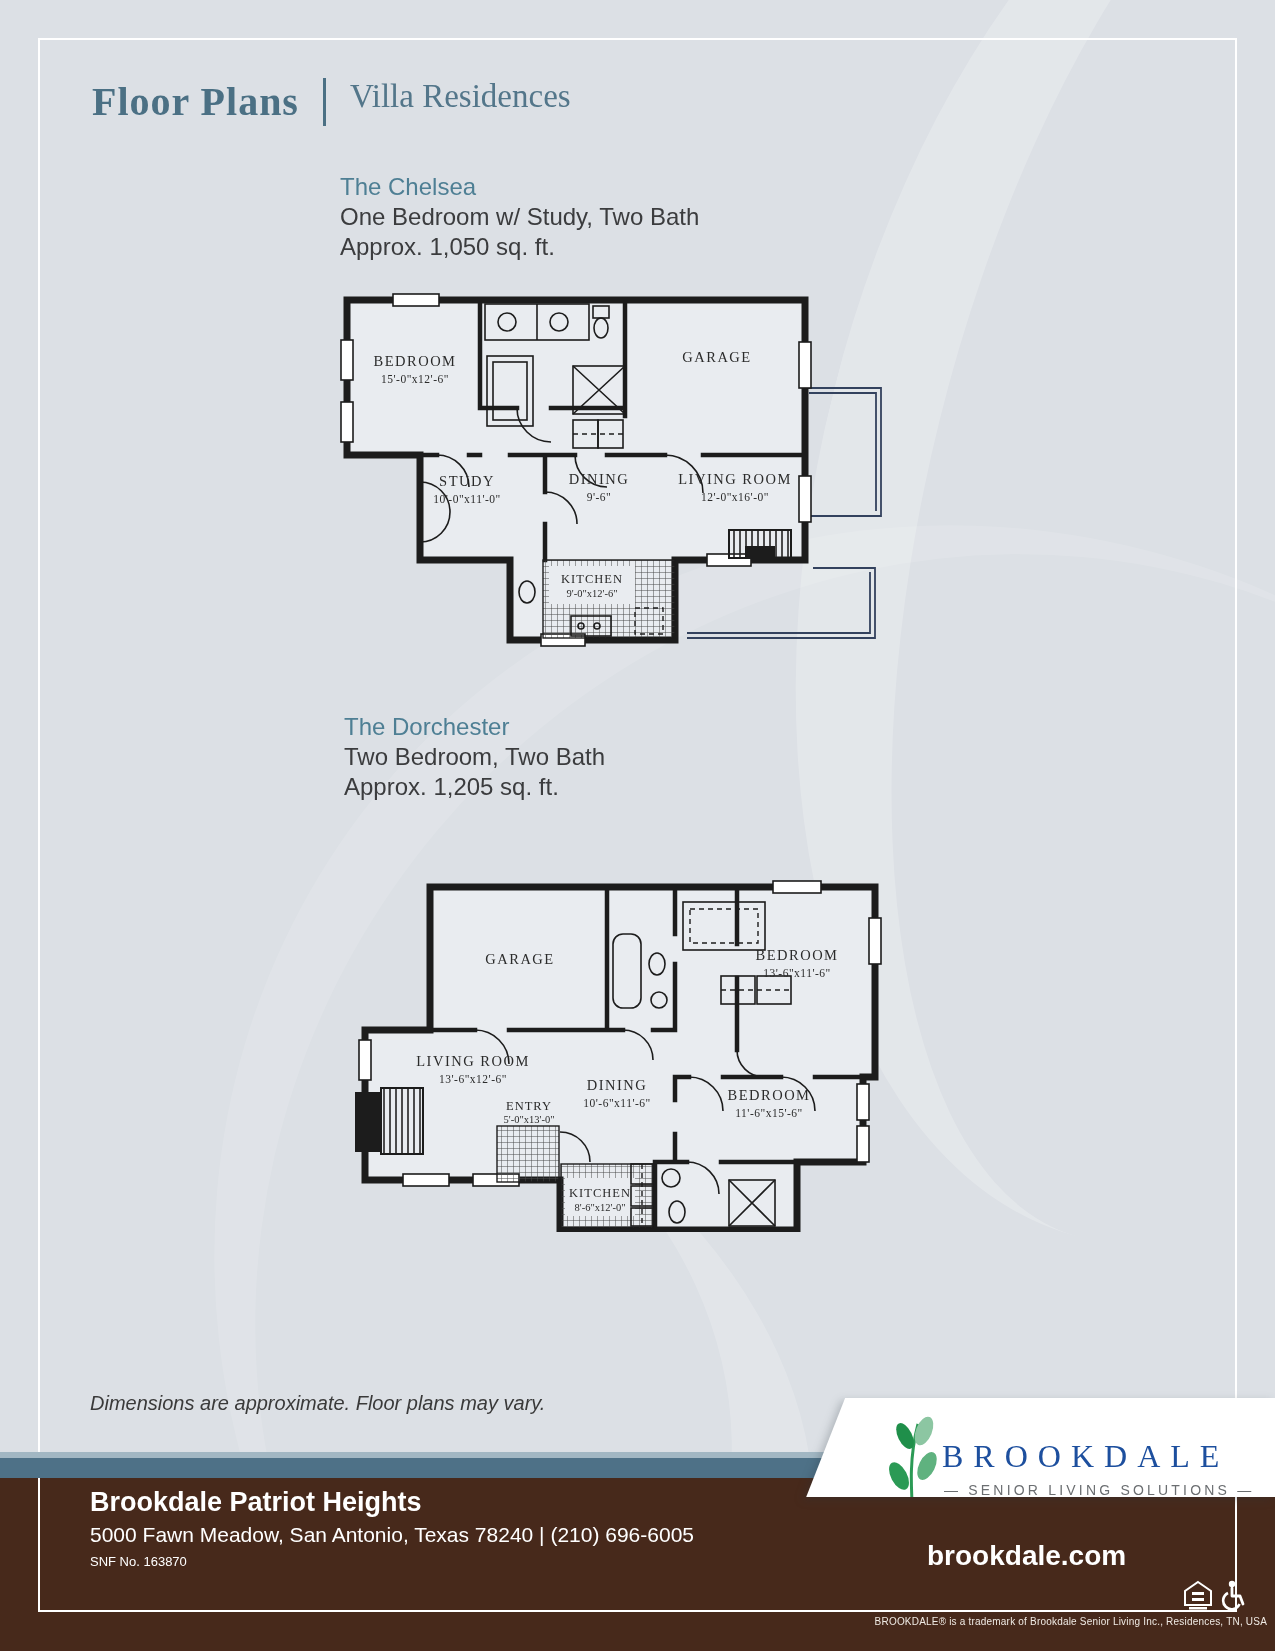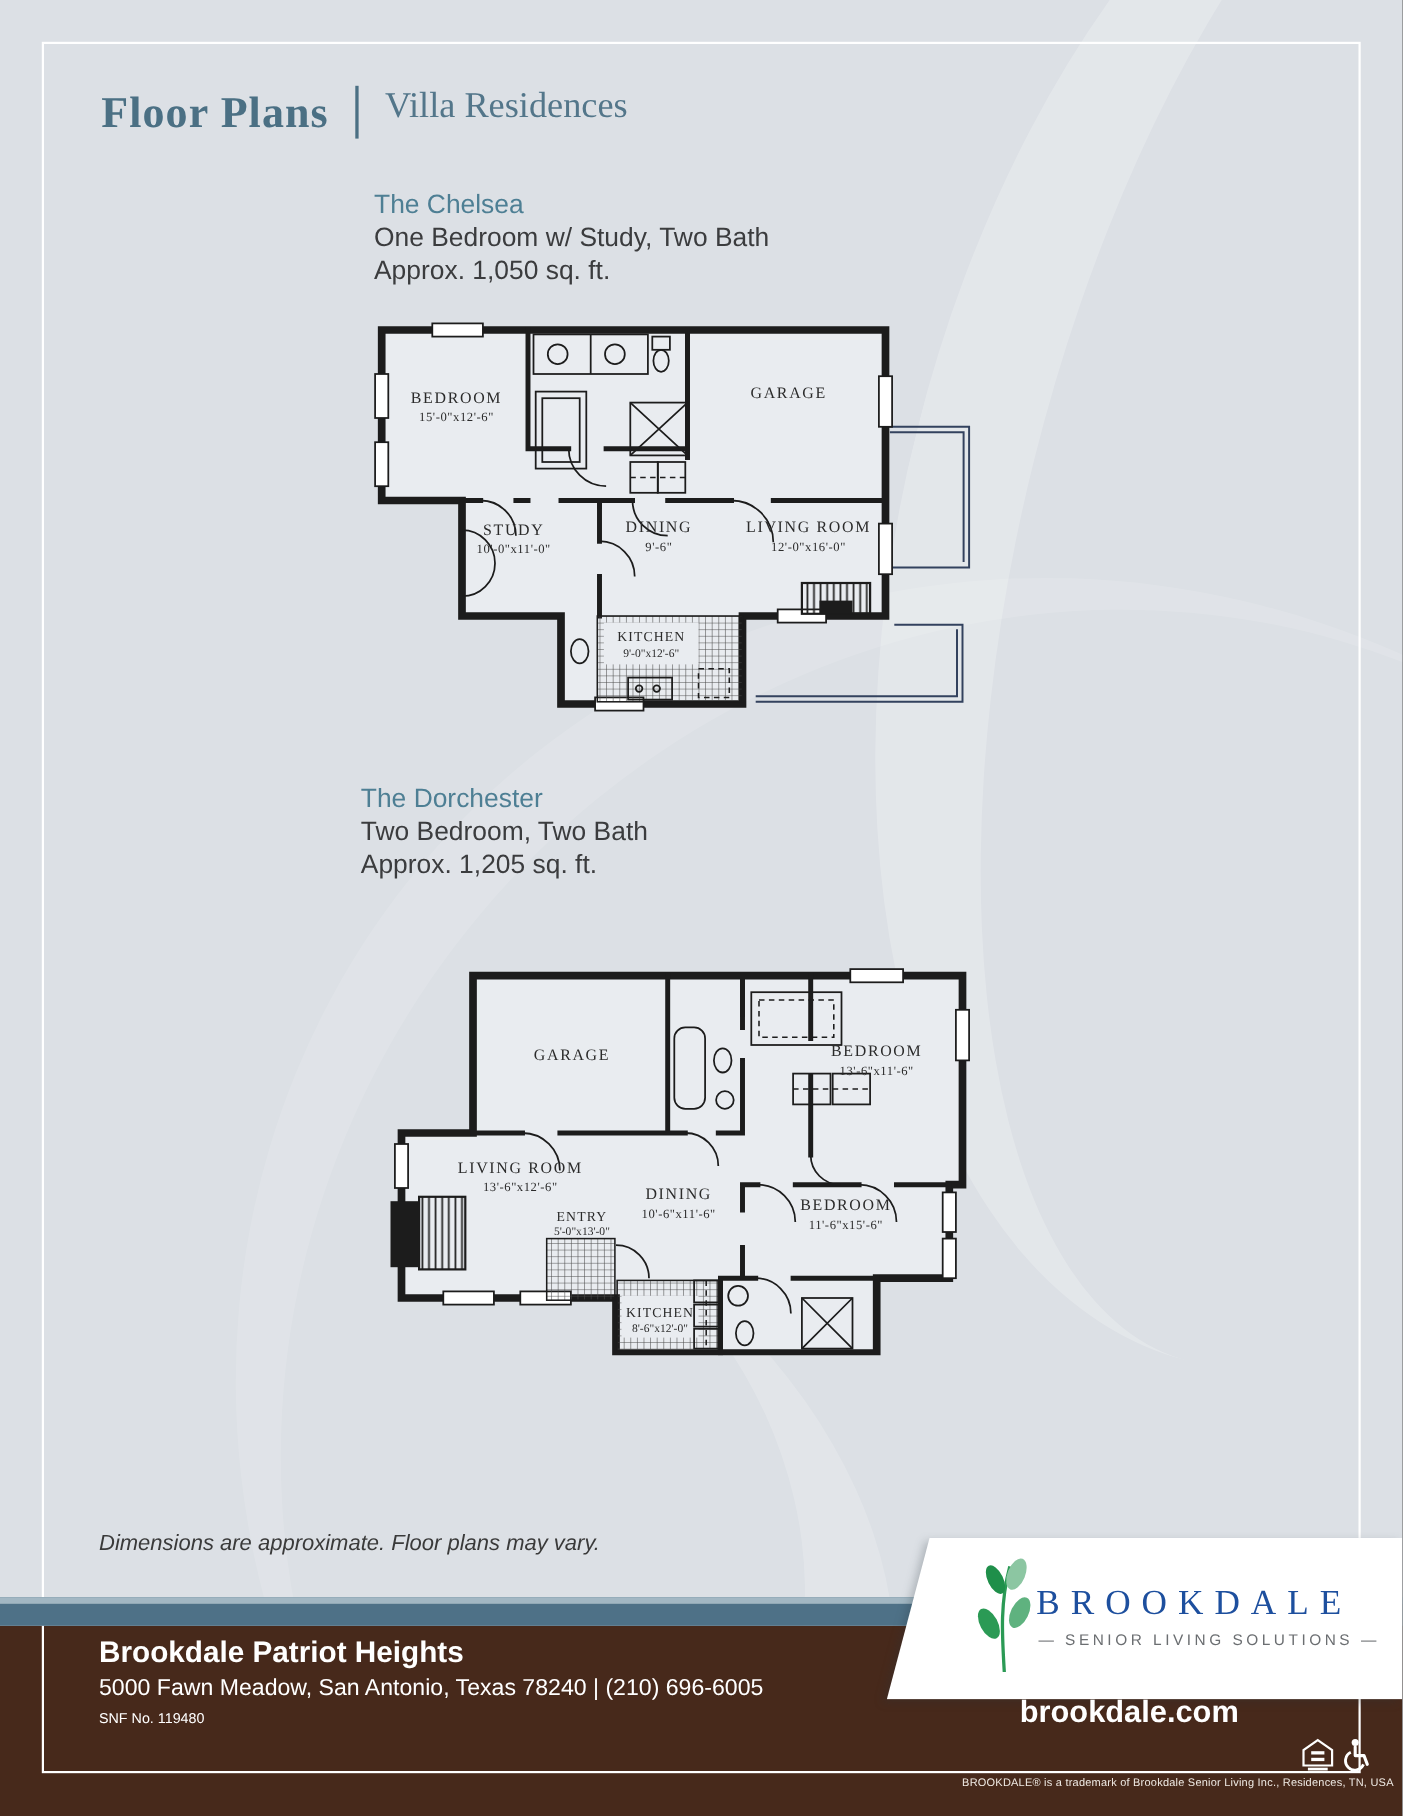--- a/index.html
+++ b/index.html
@@ -14,21 +14,21 @@
         border:2px solid #ffffff;box-sizing:border-box;z-index:4;pointer-events:none;}
   
   .header{position:absolute;left:92px;top:78px;display:flex;z-index:2;}
   .page-title{font-family:"Liberation Serif",serif;font-weight:bold;font-size:40px;color:#4b7084;letter-spacing:1px;}
   .title-divider{width:3px;height:48px;background:#4b7084;margin:0 24px;}
   .page-subtitle{font-family:Liberation Serif, serif;font-size:33px;color:#53768a;}
   
   .plan-head{position:absolute;z-index:2;line-height:30px;font-size:24px;color:#3b3c3e;}
   .plan-head .plan-name{color:#4e7f94;}
   .ph-chelsea{left:340px;top:172px;}
-  .ph-dorchester{left:328px;top:712px;}
+  .ph-dorchester{left:344px;top:712px;}
   
   .plan-svg{position:absolute;z-index:2;}
   .fp-chelsea{left:335px;top:290px;}
   .fp-dorchester{left:345px;top:842px;}
   svg .foot{fill:#e9ecf0;}
   svg .ow{stroke:#1c1c1c;stroke-width:7;fill:none;stroke-linecap:square;}
   svg .iw{stroke:#1c1c1c;stroke-width:4.5;fill:none;stroke-linecap:square;}
   svg .fx{stroke:#1c1c1c;stroke-width:1.6;fill:none;}
   svg .fxd{stroke:#1c1c1c;stroke-width:1.4;fill:none;stroke-dasharray:5 4;}
   svg .thin{stroke:#33425e;stroke-width:1.8;fill:none;}
@@ -40,21 +40,21 @@
   svg .rd{font-size:11.5px;letter-spacing:0.5px;}
   svg .rn-sm{font-size:12.5px;letter-spacing:1px;}
   svg .rd-sm{font-size:10.5px;}
   
   .disclaimer{position:absolute;left:90px;top:1392px;font-style:italic;font-size:20px;color:#3a3a3a;z-index:2;}
   
   .stripe{position:absolute;left:0;top:1452px;width:1275px;height:20px;background:#4e7187;
           border-top:6px solid #a2b7c3;z-index:5;}
   .brown-footer{position:absolute;left:0;top:1478px;width:1275px;height:173px;background:#47291b;z-index:3;}
   
-  .logo-panel-wrap{position:absolute;left:800px;top:1398px;width:475px;height:147px;z-index:6;
+  .logo-panel-wrap{position:absolute;left:800px;top:1398px;width:475px;height:99px;z-index:6;
           filter:drop-shadow(-4px 3px 4px rgba(40,50,60,0.25));}
   .logo-panel{position:absolute;left:0;top:0;width:100%;height:100%;background:#ffffff;
           clip-path:polygon(9.5% 0, 100% 0, 100% 100%, 1.3% 100%);}
   .logo-leaves{position:absolute;left:85px;top:16px;}
   .brand{position:absolute;left:142px;top:40px;font-family:"Liberation Serif",serif;
          font-size:32px;color:#1d4f9e;letter-spacing:10px;white-space:nowrap;}
   .tagline{position:absolute;left:144px;top:84px;font-size:14px;color:#6b6e71;letter-spacing:3.2px;white-space:nowrap;}
   
   .community{position:absolute;left:90px;top:1487px;font-size:27px;font-weight:bold;color:#ffffff;z-index:7;}
   .address{position:absolute;left:90px;top:1523px;font-size:21px;color:#ffffff;z-index:7;}
@@ -273,21 +273,21 @@
         <ellipse cx="42" cy="52" rx="8" ry="15" fill="#5fb27f" transform="rotate(26 42 52)"></ellipse>
         <ellipse cx="14" cy="62" rx="8" ry="15" fill="#2b9a55" transform="rotate(-28 14 62)"></ellipse>
       </svg>
       <div class="brand">BROOKDALE</div>
       <div class="tagline">— SENIOR LIVING SOLUTIONS —</div>
     </div>
   </div>
 
   <div class="community">Brookdale Patriot Heights</div>
   <div class="address">5000 Fawn Meadow, San Antonio, Texas 78240  |  (210) 696-6005</div>
-  <div class="license">SNF No. 119480</div>
+  <div class="license">SNF No. 163870</div>
   <div class="website">brookdale.com</div>
 
   <div class="icons">
     <svg width="30" height="30" viewBox="0 0 30 30">
       <path d="M15,2 L28,11 V25 H2 V11 Z" fill="none" stroke="#ffffff" stroke-width="2"></path>
       <rect x="9" y="12" width="12" height="3" fill="#ffffff"></rect>
       <rect x="9" y="18" width="12" height="3" fill="#ffffff"></rect>
       <rect x="6" y="27" width="18" height="2.5" fill="#ffffff"></rect>
     </svg>
     <svg width="24" height="30" viewBox="0 0 24 30">

